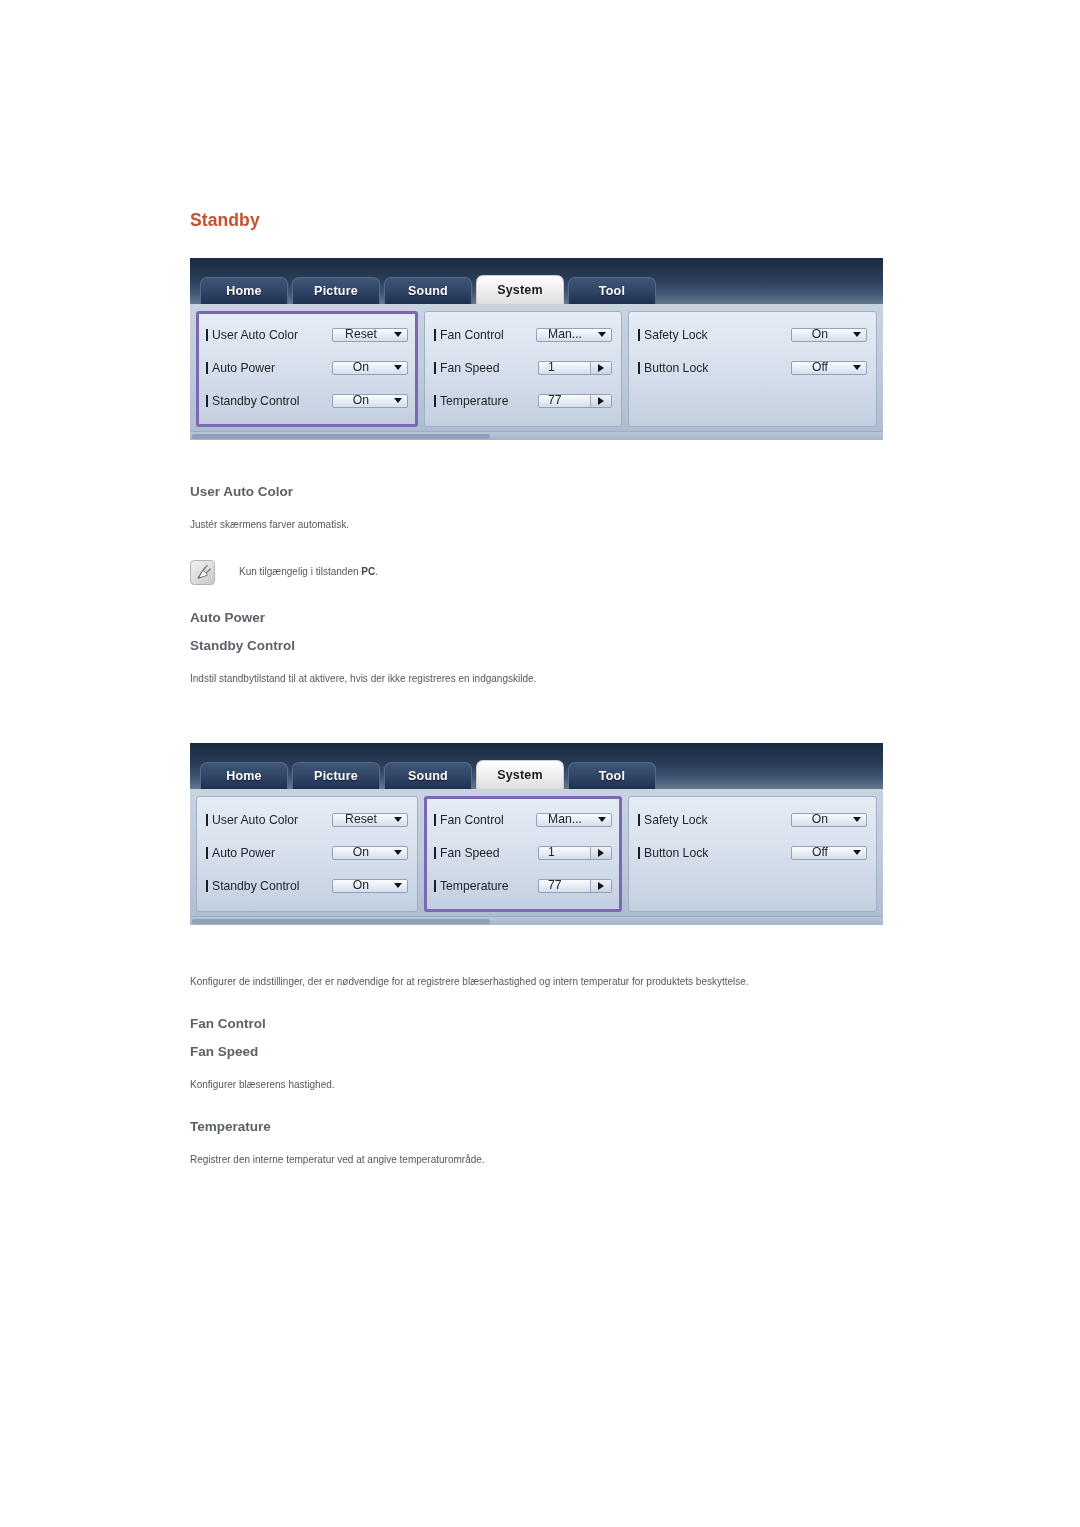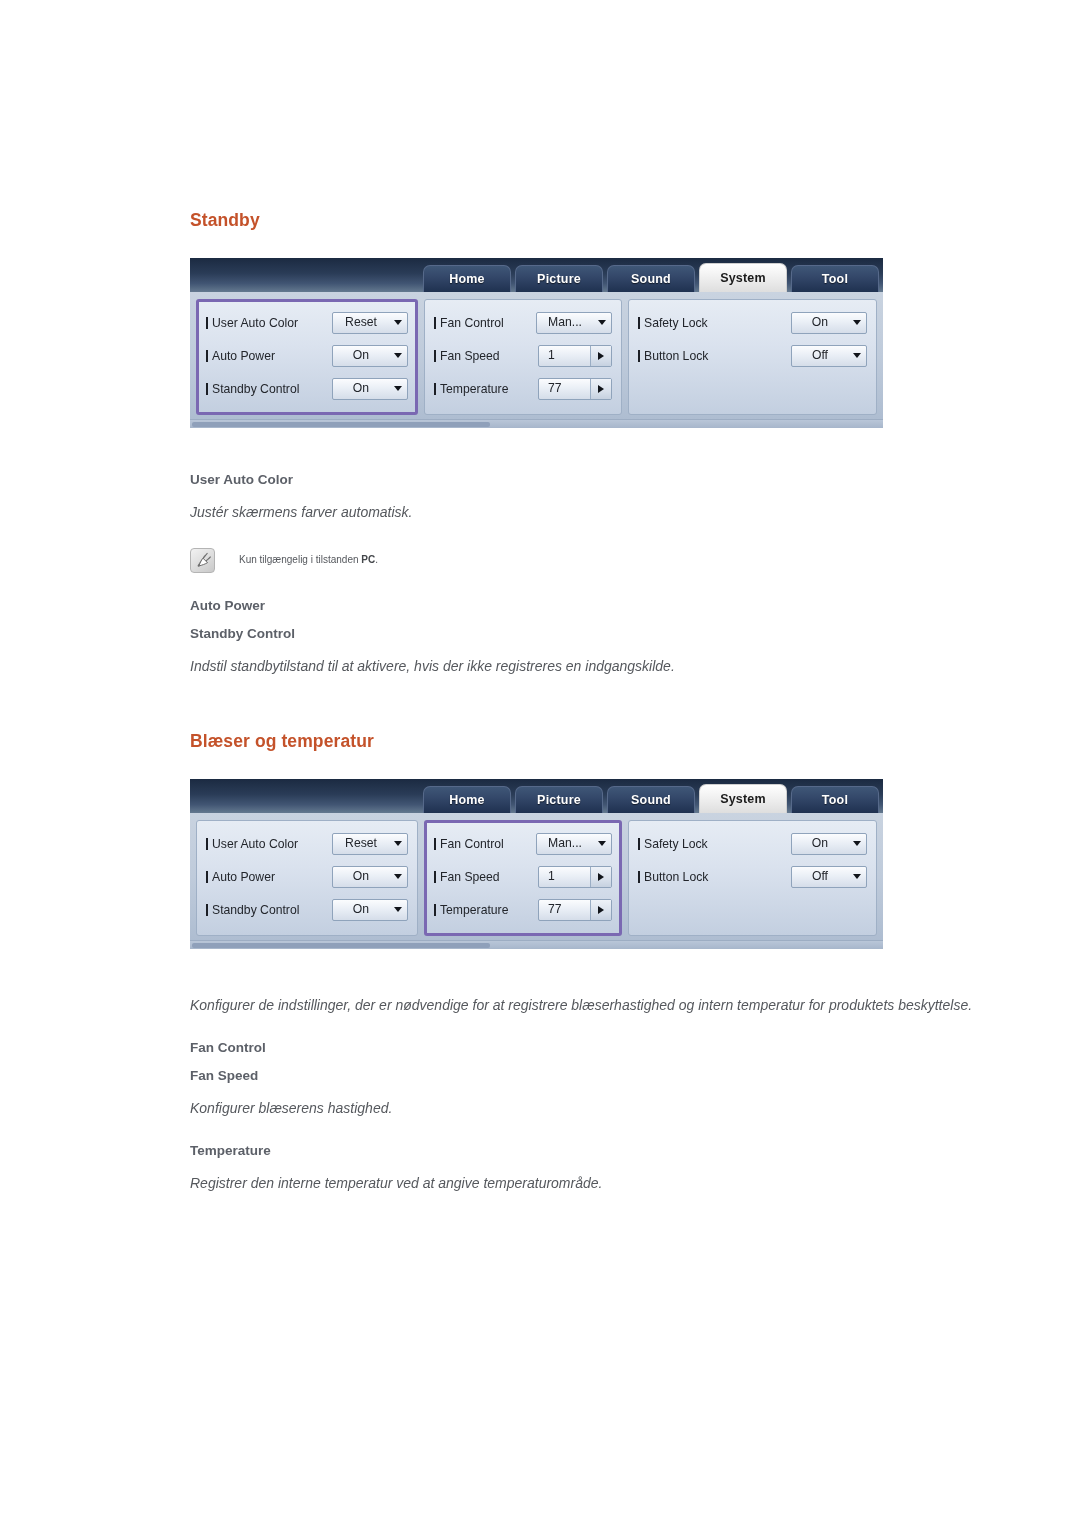--- a/index.html
+++ b/index.html
@@ -30,25 +30,24 @@
     margin: 0 0 27px 0;
   }
   .h-sub {
     color: #5c6068;
     font-size: 13.5px;
     font-weight: bold;
     margin: 0 0 13px 0;
   }
   .p-body {
     color: #55585d;
-    font-size: 14px;
+    font-size: 10px;
     line-height: 25px;
     margin: 0 0 22px 0;
     max-width: 805px;
-    font-style: italic;
   }
   .spacer-30 { height: 30px; }
   .spacer-22 { height: 22px; }
 
   
   .note {
     display: flex;
     align-items: flex-start;
     margin: 0 0 25px 0;
   }
@@ -73,28 +72,27 @@
   
   .osd {
     width: 693px;
     margin: 0 0 22px 0;
     position: relative;
     font-family: "Liberation Sans", sans-serif;
   }
 
   
   .osd-tabs {
-    height: 34px;
+    height: 46px;
     background: linear-gradient(180deg,#1d2d45 0%,#243css 1%,#2b3d58 45%,#3c5071 72%,#5c7190 100%);
     background: linear-gradient(180deg,#1b2a41 0%,#2a3c57 45%,#415573 75%,#64798f 100%);
     display: flex;
     align-items: flex-end;
-    padding-left: 0;
+    padding-left: 10px;
     position: relative;
-    justify-content: flex-end;
   }
   .tab {
     height: 27px;
     min-width: 88px;
     margin-right: 4px;
     border-radius: 7px 7px 0 0;
     display: flex;
     align-items: center;
     justify-content: center;
     font-size: 12.5px;
@@ -157,21 +155,21 @@
     display: inline-block;
     width: 2px; height: 12px;
     background: #1b1e25;
     margin-right: 4px;
     flex: 0 0 2px;
   }
 
   
   .ctl {
     flex: 0 0 auto;
-    height: 22px;
+    height: 14px;
     display: flex;
     align-items: stretch;
     border: 1px solid #8fa3bb;
     background: linear-gradient(180deg,#fbfcfe 0%,#eaeff6 45%,#d5dde9 100%);
     border-radius: 2px;
   }
   .ctl.dd { width: 76px; }
   .ctl.sp { width: 74px; }
   .ctl-val {
     flex: 1 1 auto;
@@ -381,21 +379,20 @@
     <div class="note-text"><span>Kun tilgængelig i tilstanden </span><b>PC</b><span>.</span></div>
   </div>
 
   <h3 class="h-sub">Auto Power</h3>
 
   <h3 class="h-sub">Standby Control</h3>
   <p class="p-body">Indstil standbytilstand til at aktivere, hvis der ikke registreres en indgangskilde.</p>
 
   <div class="spacer-30"></div>
 
-  <h2 class="h-orange">Blæser og temperatur</h2>
 
   <div class="osd">
     <div class="osd-tabs">
       <div class="tab">
           <span>Home</span>
         </div>
       <div class="tab">
           <span>Picture</span>
         </div>
       <div class="tab">

